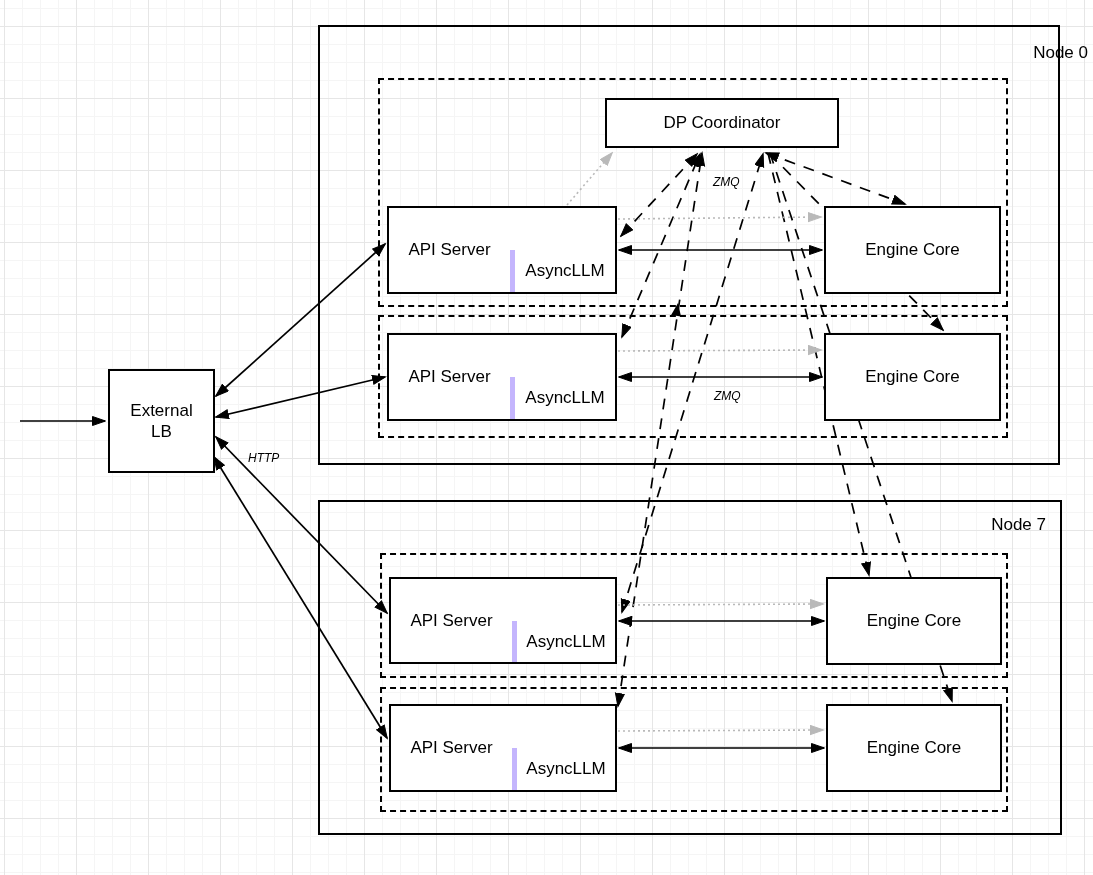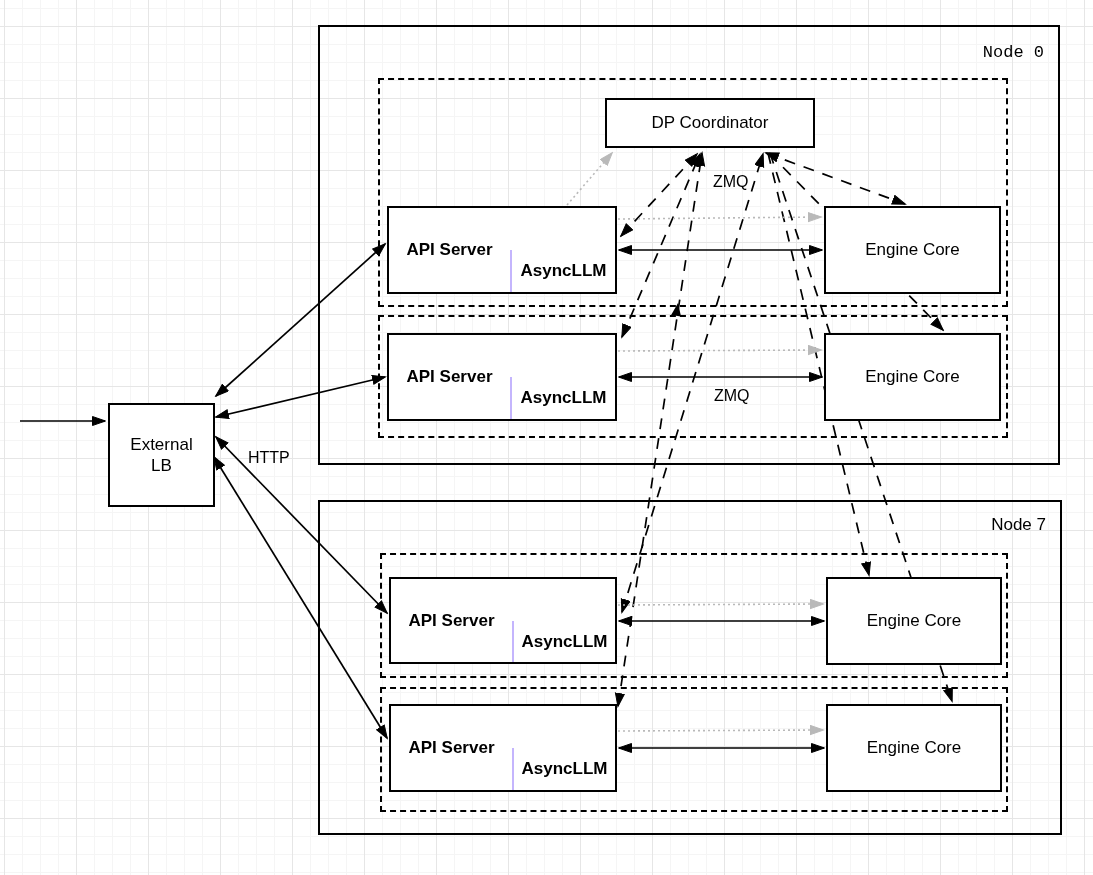--- a/index.html
+++ b/index.html
@@ -15,24 +15,24 @@
     background-size:72px 72px,72px 72px,18px 18px,18px 18px;
     background-position:4px 26px,4px 26px,4px 8px,4px 8px;
   }
   .abs{position:absolute;box-sizing:border-box;}
   svg.edges{position:absolute;left:0;top:0;z-index:1;}
   .node-container{border:2px solid #000;background:transparent;z-index:2;}
   .group-dashed{border:2px dashed #000;background:transparent;z-index:2;}
   .shape{border:2px solid #000;background:#fff;z-index:3;
          display:flex;align-items:center;justify-content:center;
          font-size:17px;text-align:center;line-height:1.25;}
-  .split{display:flex;align-items:stretch;padding:0;font-weight:bold;}
+  .split{display:flex;align-items:stretch;padding:0;}
   .split .cell{display:flex;align-items:center;justify-content:center;flex:none;}
-  .split .cell.right{border-left:2px solid #c4b5fd;margin-top:42px;}
-  .lbl{z-index:4;font-size:16px;display:flex;align-items:center;}
+  .split .cell.right{border-left:5px solid #c4b5fd;margin-top:42px;}
+  .lbl{z-index:4;font-size:12px;display:flex;align-items:center;font-style:italic;}
   .node-label{z-index:4;font-size:17px;text-align:right;}
 </style>
 </head>
 <body>
 
 <div id="canvas">
 
   <svg class="edges" width="1093" height="875">
     <defs>
       <marker id="mb" markerUnits="userSpaceOnUse" markerWidth="15" markerHeight="11" refX="13" refY="5" orient="auto-start-reverse">
@@ -71,26 +71,26 @@
       <line x1="216" y1="437" x2="387" y2="613" marker-start="url(#mb)" marker-end="url(#mb)"></line>
       <line x1="214" y1="457" x2="387" y2="738" marker-start="url(#mb)" marker-end="url(#mb)"></line>
       <line x1="619" y1="250" x2="822" y2="250" marker-start="url(#mb)" marker-end="url(#mb)"></line>
       <line x1="619" y1="377" x2="822" y2="377" marker-start="url(#mb)" marker-end="url(#mb)"></line>
       <line x1="619" y1="621" x2="824" y2="621" marker-start="url(#mb)" marker-end="url(#mb)"></line>
       <line x1="619" y1="748" x2="824" y2="748" marker-start="url(#mb)" marker-end="url(#mb)"></line>
     </g>
   </svg>
 
   <div class="abs node-container" style="left:318px;top:25px;width:742px;height:440px;"></div>
-  <div class="abs node-label" style="left:860px;top:43px;width:184px;font-family:Liberation Mono, monospace;">Node 0</div>
+  <div class="abs node-label" style="left:904px;top:43px;width:184px;">Node 0</div>
 
   <div class="abs group-dashed" style="left:378px;top:78px;width:630px;height:229px;border-width:2px;"></div>
   <div class="abs group-dashed" style="left:378px;top:315px;width:630px;height:123px;"></div>
 
-  <div class="abs shape" style="left:605px;top:98px;width:210px;height:50px;">
+  <div class="abs shape" style="left:605px;top:98px;width:234px;height:50px;">
     <span>DP Coordinator</span>
   </div>
 
   <div class="abs shape split" style="left:387px;top:206px;width:230px;height:88px;">
     <div class="cell" style="width:121px;">API Server</div>
     <div class="cell right" style="flex:1;">AsyncLLM</div>
   </div>
   <div class="abs shape" style="left:824px;top:206px;width:177px;height:88px;">
     <span>Engine Core</span>
   </div>
@@ -118,21 +118,21 @@
   </div>
 
   <div class="abs shape split" style="left:389px;top:704px;width:228px;height:88px;">
     <div class="cell" style="width:121px;">API Server</div>
     <div class="cell right" style="flex:1;">AsyncLLM</div>
   </div>
   <div class="abs shape" style="left:826px;top:704px;width:176px;height:88px;">
     <span>Engine Core</span>
   </div>
 
-  <div class="abs shape" style="left:108px;top:369px;width:107px;height:104px;margin-top:34px;">
+  <div class="abs shape" style="left:108px;top:369px;width:107px;height:104px;">
     <span>
       <span>External</span><br>
       <span>LB</span>
     </span>
   </div>
 
   <div class="abs lbl" style="left:248px;top:449px;height:18px;">HTTP</div>
   <div class="abs lbl" style="left:713px;top:173px;height:18px;">ZMQ</div>
   <div class="abs lbl" style="left:714px;top:387px;height:18px;">ZMQ</div>
 

